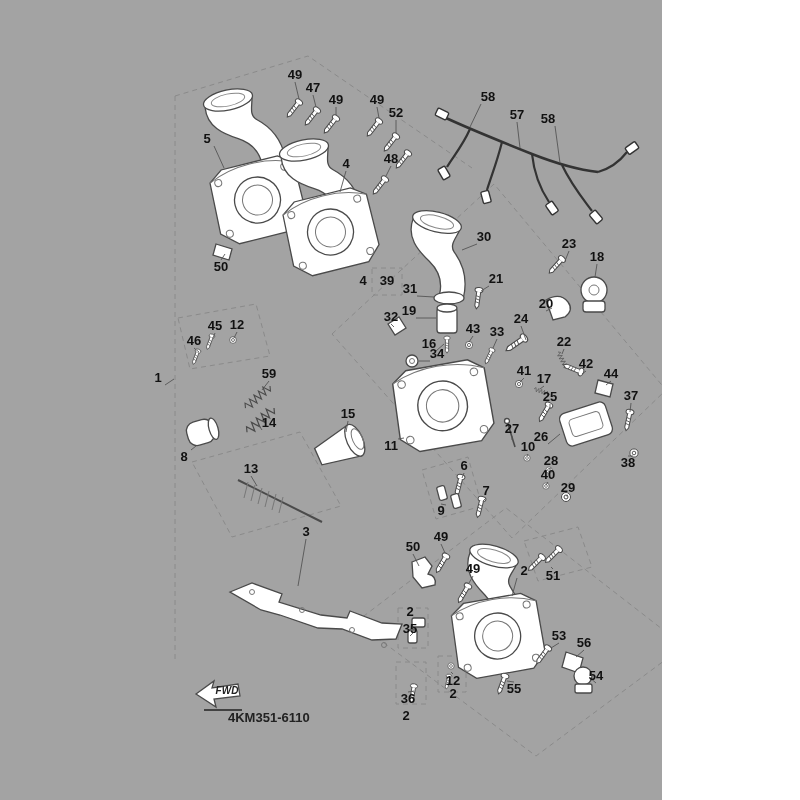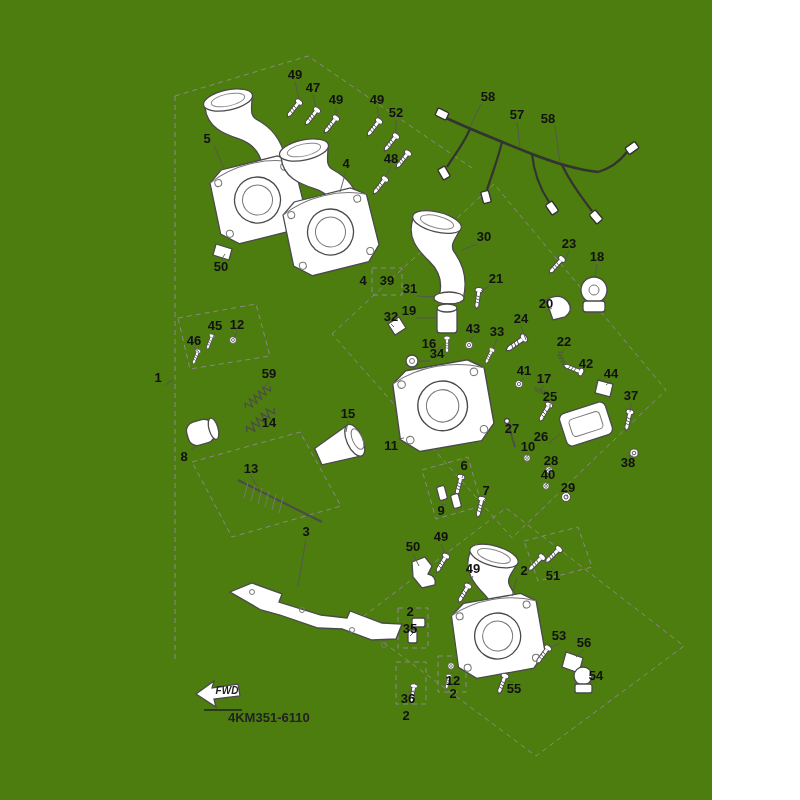--- a/index.html
+++ b/index.html
@@ -1,16 +1,16 @@
 <!DOCTYPE html>
 <html><head>
 <meta charset="utf-8">
 <style>
   html,body{margin:0;padding:0;background:#fff}
-  .page{position:relative;width:712px;height:800px;background:#4d7c0f;font-family:"Liberation Sans",sans-serif;overflow:hidden}
+  .page{position:relative;width:662px;height:800px;background:#a3a3a3;font-family:"Liberation Sans",sans-serif;overflow:hidden}
   svg{display:block}
   .callout{font:bold 13px "Liberation Sans",sans-serif;fill:#111;text-anchor:middle}
   .leader{stroke:#555;stroke-width:0.9}
   .dash{fill:none;stroke:#8a8a8a;stroke-width:1;stroke-dasharray:5 4}
   .ln{fill:#fff;stroke:#4a4a4a;stroke-width:1.3}
   .thin{fill:none;stroke:#777;stroke-width:1}
   .code{font:bold 13px "Liberation Sans",sans-serif;fill:#222}
   .fwd{font:italic bold 10px "Liberation Sans",sans-serif;fill:#222}
 </style>
 </head>

